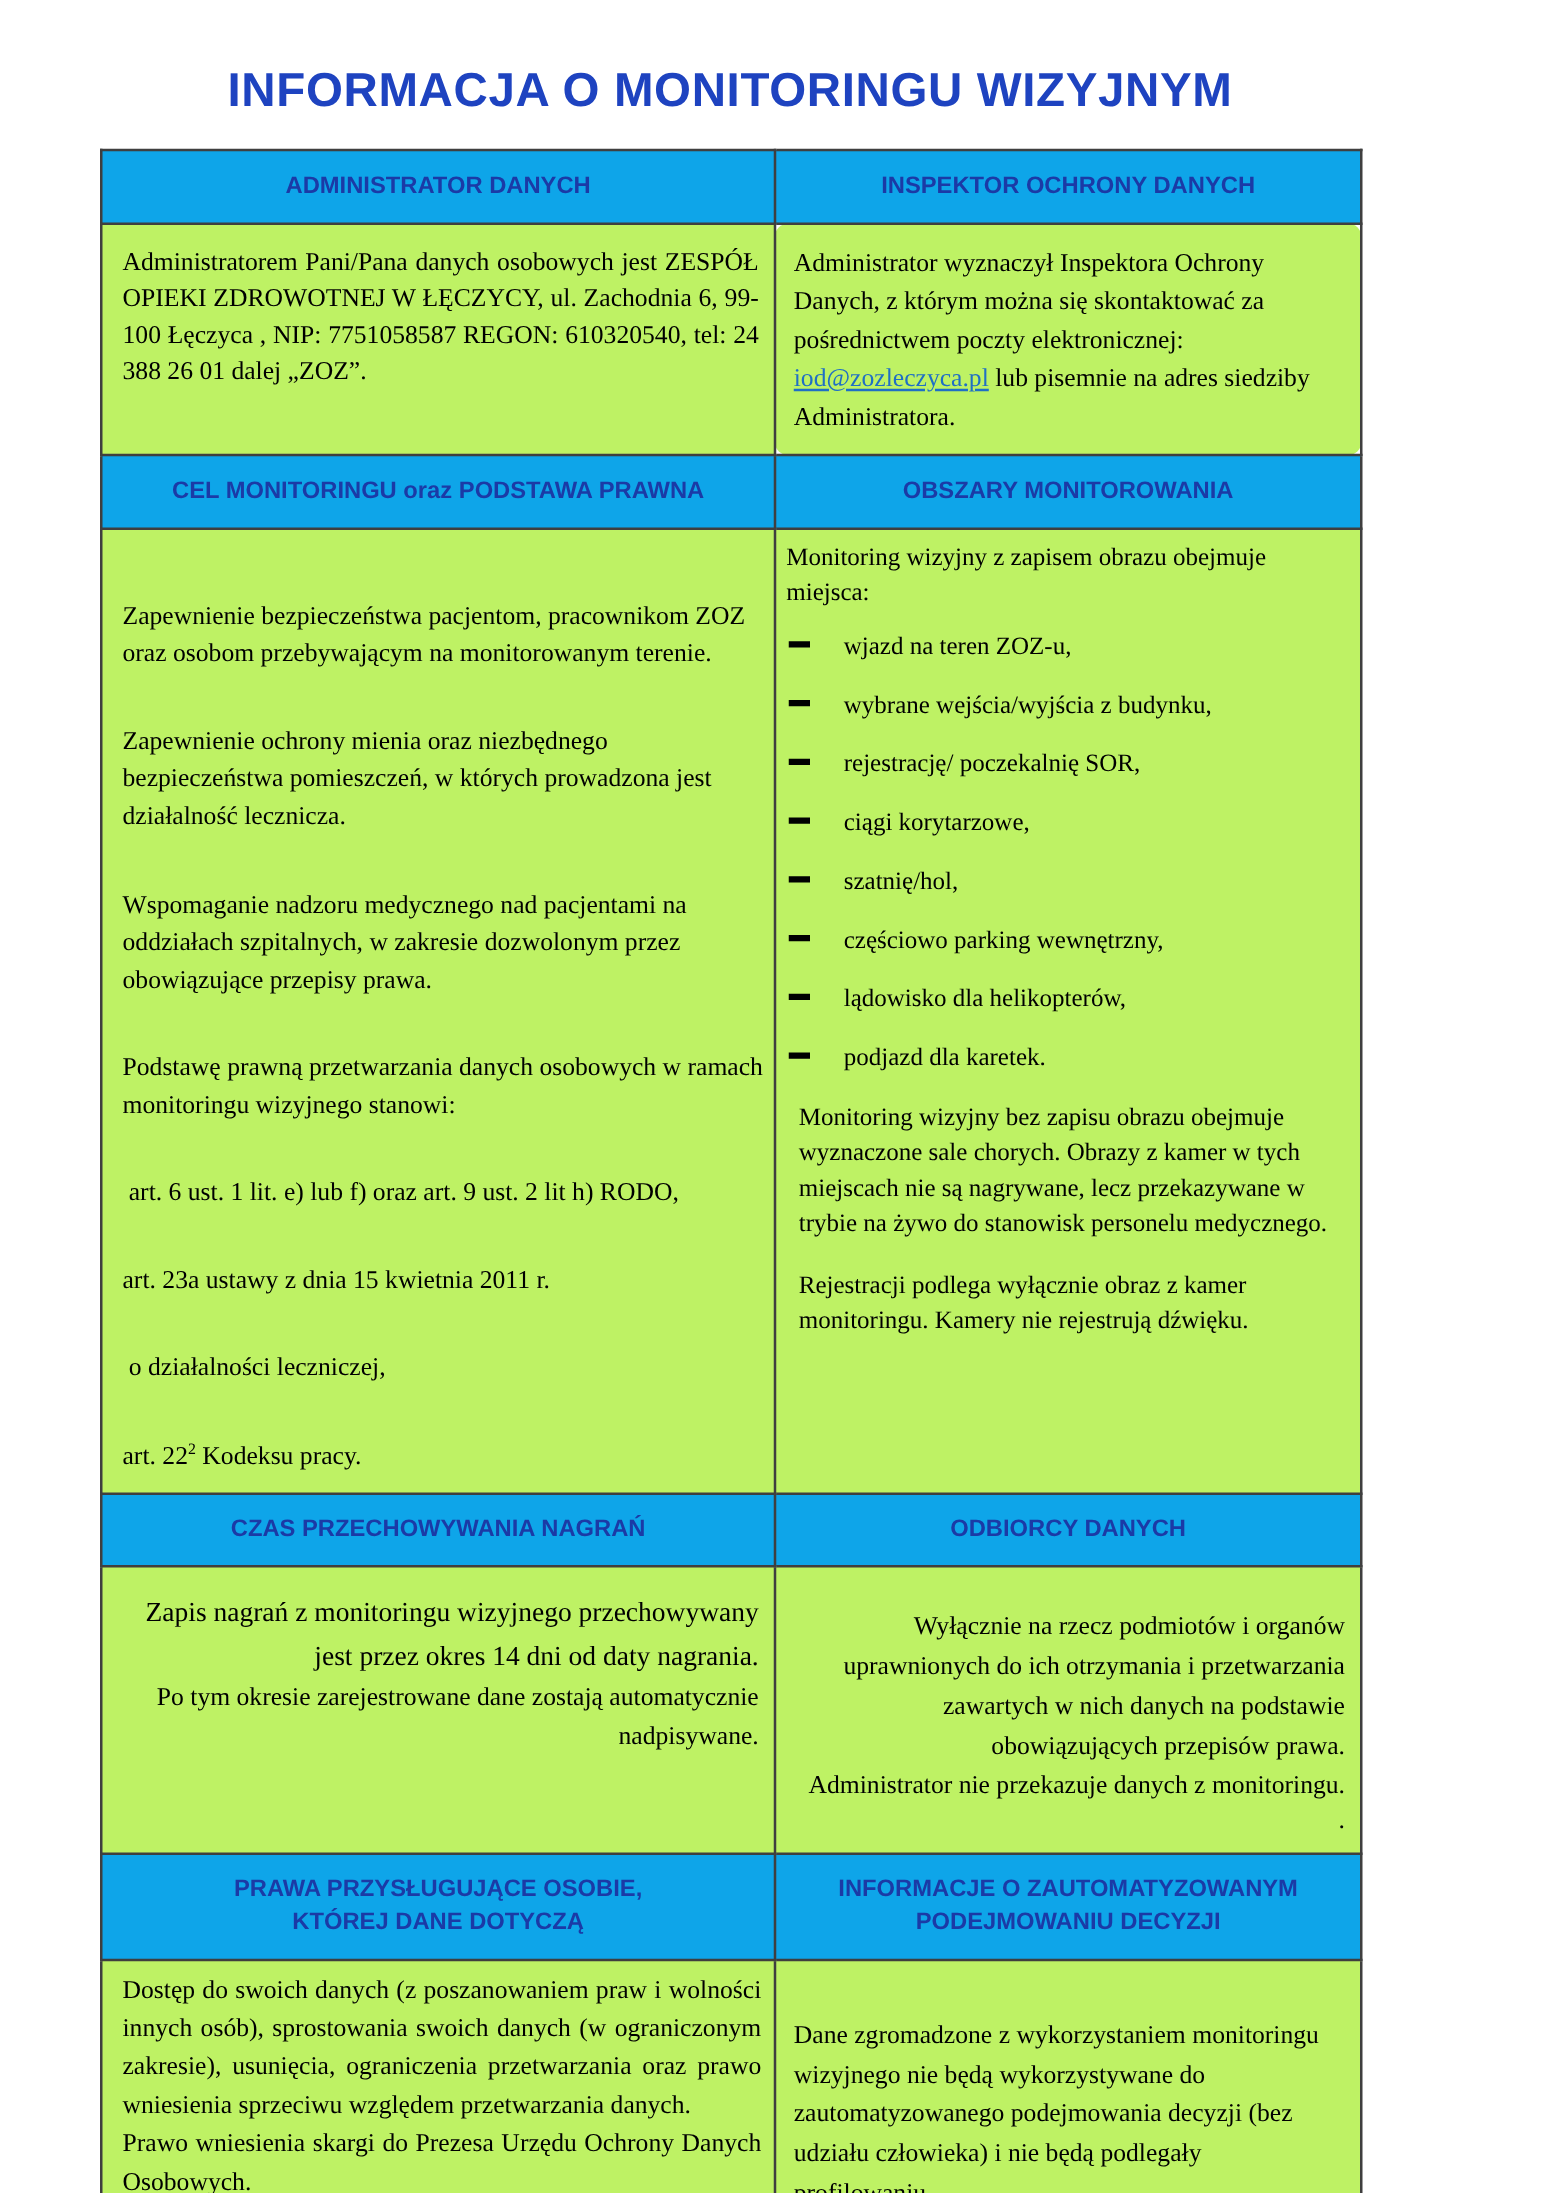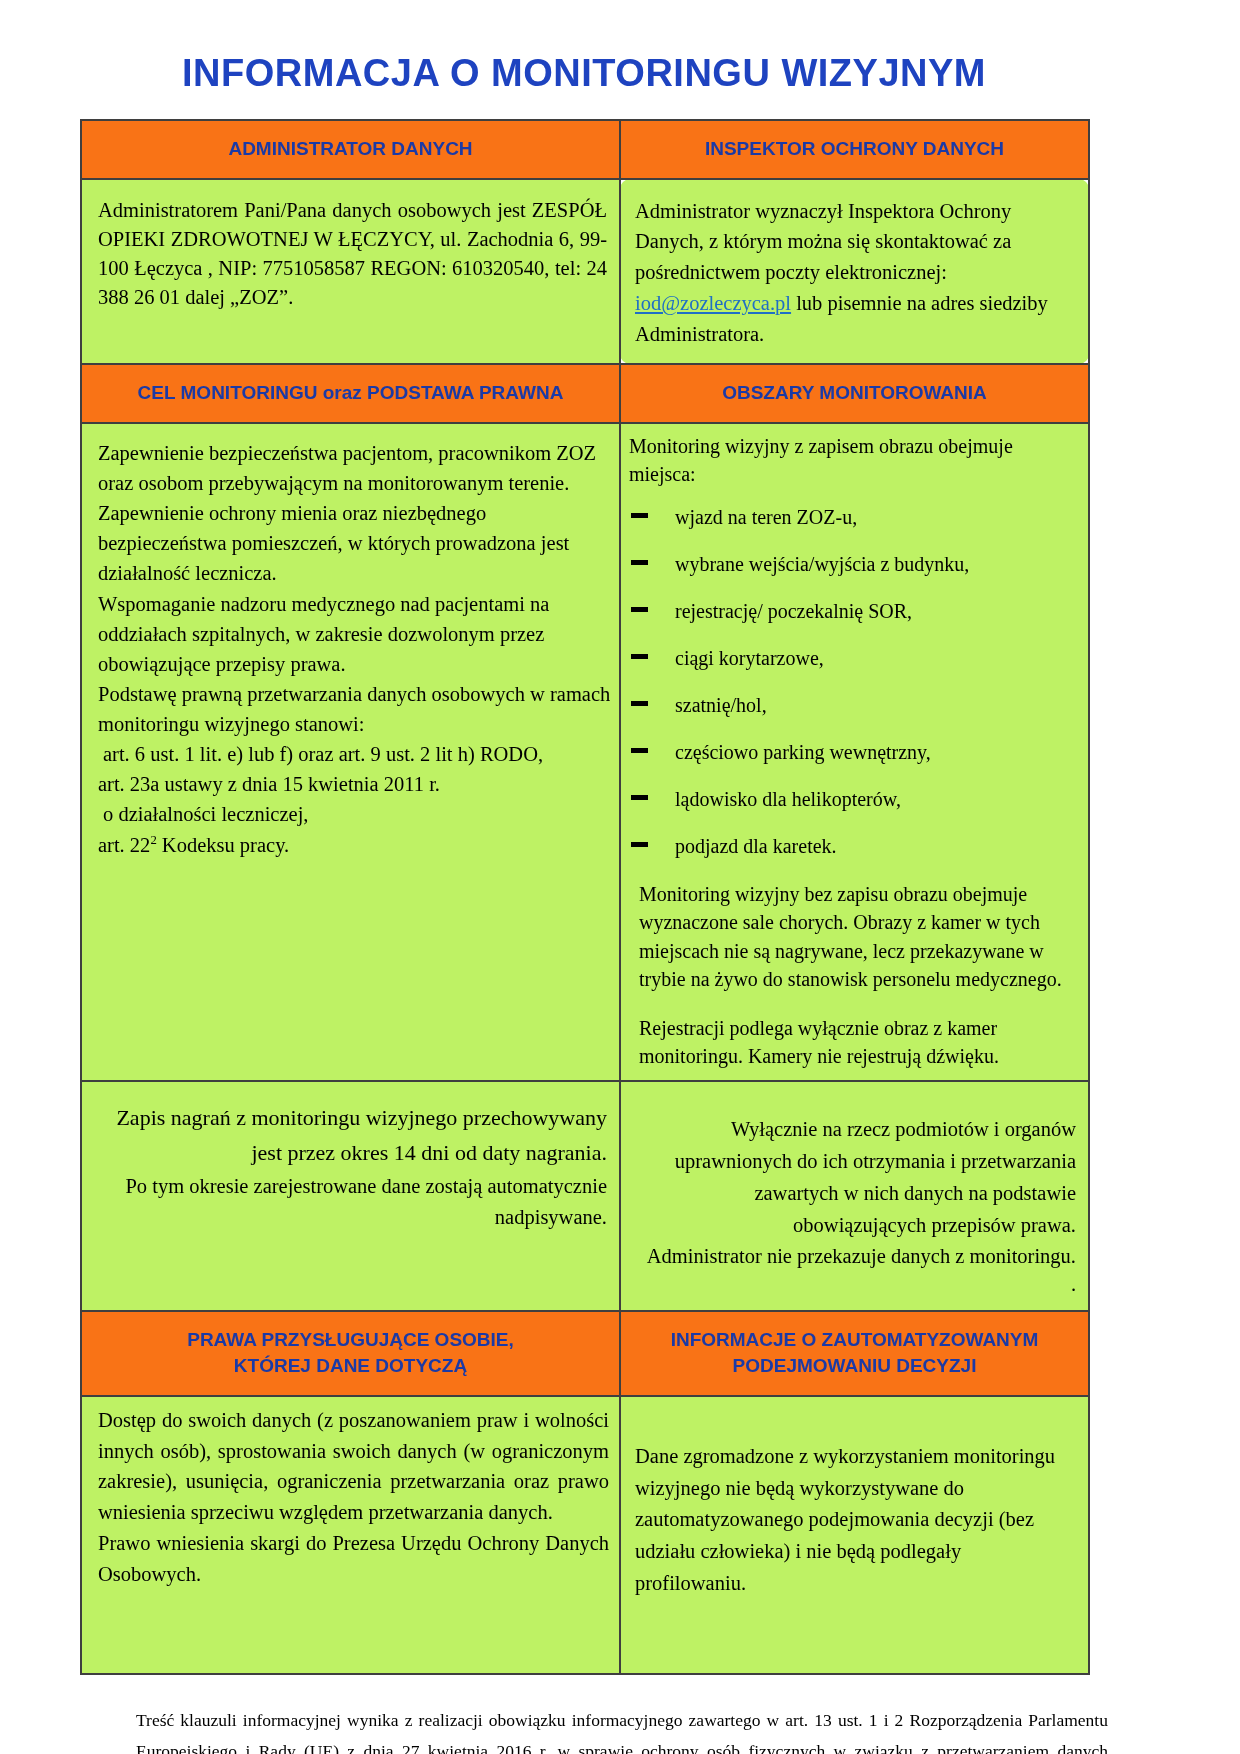--- a/index.html
+++ b/index.html
@@ -36,40 +36,40 @@
   }
   th {
     font-family: "Liberation Sans", "DejaVu Sans", sans-serif;
     font-weight: 700;
     font-size: 19px;
     line-height: 1.4;
     color: var(--color-header, #1b3aa6);
     text-align: center;
     vertical-align: middle;
     padding: 15px 6px;
-    background: #f97316;
+    background: #0ea5e9;
   }
   td {
     vertical-align: top;
     font-size: 20.5px;
     line-height: 1.45;
     padding: 12px 12px 14px 16px;
     background: #bef264;
   }
   td p { margin: 0; }
 
   tr.body-row-1 td { height: 146px; }
   tr.body-row-3 td { height: 178px; text-align: right; }
   tr.body-row-4 td { height: 218px; }
 
   .administrator-body { text-align: justify; padding-top: 16px; line-height: 1.42; }
   .inspektor-body { padding-top: 16px; line-height: 1.5; padding-left: 14px; border-radius: 10px; }
 
   .cel-body { padding-top: 14px; padding-right: 6px; }
-  .cel-body p { line-height: 1.47; }
+  .cel-body p { line-height: 1.47; margin-top: 40px; }
   .indent-sm { padding-left: 5px; }
   sup { font-size: 0.62em; }
 
   .obszary-body { padding: 8px 4px 10px 8px; font-size: 20px; }
   .obszary-body .intro { margin: 0; line-height: 1.4; }
   ul.areas { list-style: none; margin: 16px 0 20px 0; padding: 0; }
   ul.areas li { position: relative; padding-left: 46px; margin: 0 0 20px 0; line-height: 1.35; }
   .dash {
     position: absolute;
     left: 2px;
@@ -157,20 +157,24 @@
           <li><span class="dash"></span><span>szatnię/hol,</span></li>
           <li><span class="dash"></span><span>częściowo parking wewnętrzny,</span></li>
           <li><span class="dash"></span><span>lądowisko dla helikopterów,</span></li>
           <li><span class="dash"></span><span>podjazd dla karetek.</span></li>
         </ul>
         <p class="after">Monitoring wizyjny bez zapisu obrazu obejmuje wyznaczone sale chorych. Obrazy z kamer w tych miejscach nie są nagrywane, lecz przekazywane w trybie na żywo do stanowisk personelu medycznego.</p>
         <p class="after">Rejestracji podlega wyłącznie obraz z kamer monitoringu. Kamery nie rejestrują dźwięku.</p>
       </td>
     </tr>
 
+    <tr>
+      <th>CZAS PRZECHOWYWANIA NAGRAŃ</th>
+      <th>ODBIORCY DANYCH</th>
+    </tr>
 
     <tr class="body-row-3">
       <td class="czas-body">
         <p>Zapis nagrań z monitoringu wizyjnego przechowywany jest przez okres 14 dni od daty nagrania.</p>
         <p class="small">Po tym okresie zarejestrowane dane zostają automatycznie nadpisywane.</p>
       </td>
       <td class="odbiorcy-body">
         <p>Wyłącznie na rzecz podmiotów i organów uprawnionych do ich otrzymania i przetwarzania zawartych w nich danych na podstawie obowiązujących przepisów prawa.</p>
         <p>Administrator nie przekazuje danych z monitoringu.</p>
         <p class="dot">.</p>

